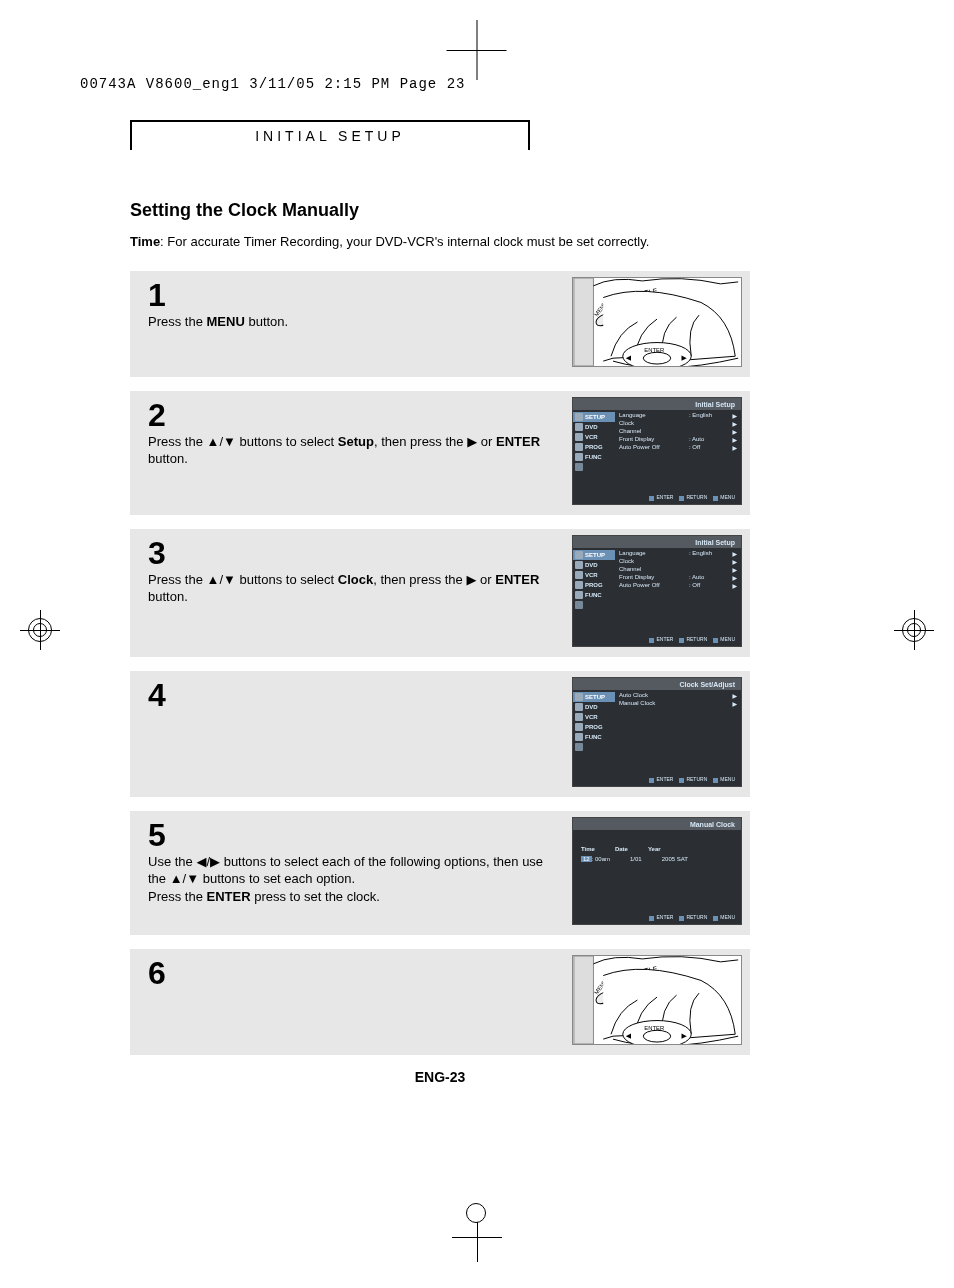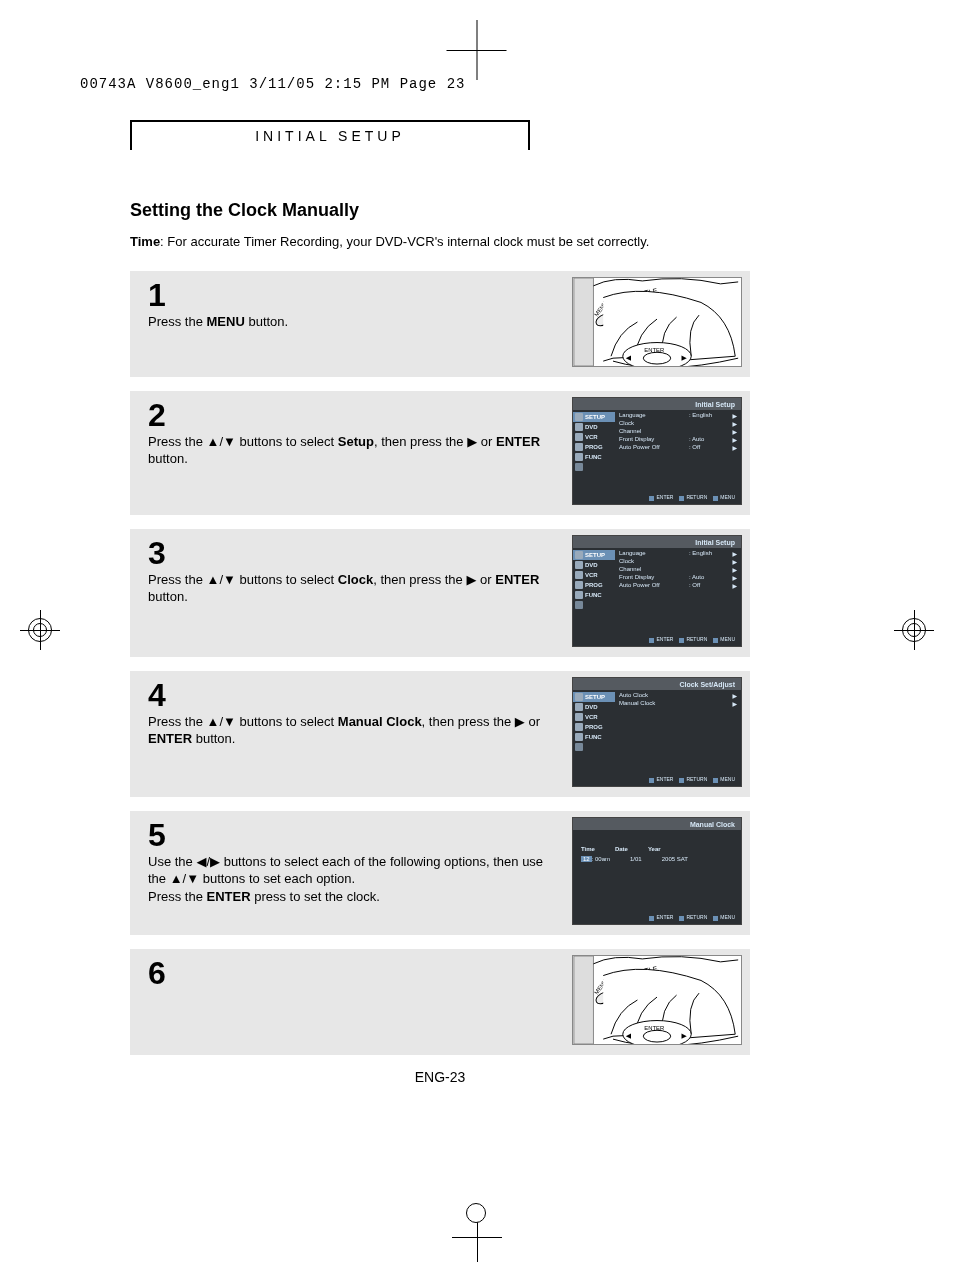--- a/index.html
+++ b/index.html
@@ -187,20 +187,21 @@
     height:90px;
     position:relative;
     overflow:hidden;
   }
   .remote svg { width:100%; height:100%; }
   .pagenum {
     text-align:center;
     font-size:14px;
     margin-top:8px;
     width:620px;
+    font-weight:bold;
   }
 </style>
 </head>
 <body>
 
 <div class="print-header">
   <span>00743A V8600_eng1  3/11/05  2:15 PM  Page 23</span>
 </div>
 <div class="cropmark-top"></div>
 <div class="regmark reg-left">
@@ -394,23 +395,20 @@
               <span>RETURN</span>
               <span>MENU</span>
             </div>
         </div>
       </div>
     </div>
 
     <div class="step">
       <div class="txt">
         <div class="num">4</div>
-        <div class="body">
-          <span>Press the </span><span>▲</span>/<span>▼</span><span> buttons to select </span><b>Manual Clock</b><span>, then press the </span><span>▶</span><span> or </span><b>ENTER</b><span> button.</span>
-        </div>
       </div>
       <div class="illus">
         <div class="osd" style="height:110px">
           <div class="titlebar">Clock Set/Adjust</div>
           <div class="row">
             <div class="side" id="side4">
                 <div class="sitem sel">
                   <span class="ic"></span>
                   <span class="lbl">SETUP</span>
                 </div>

